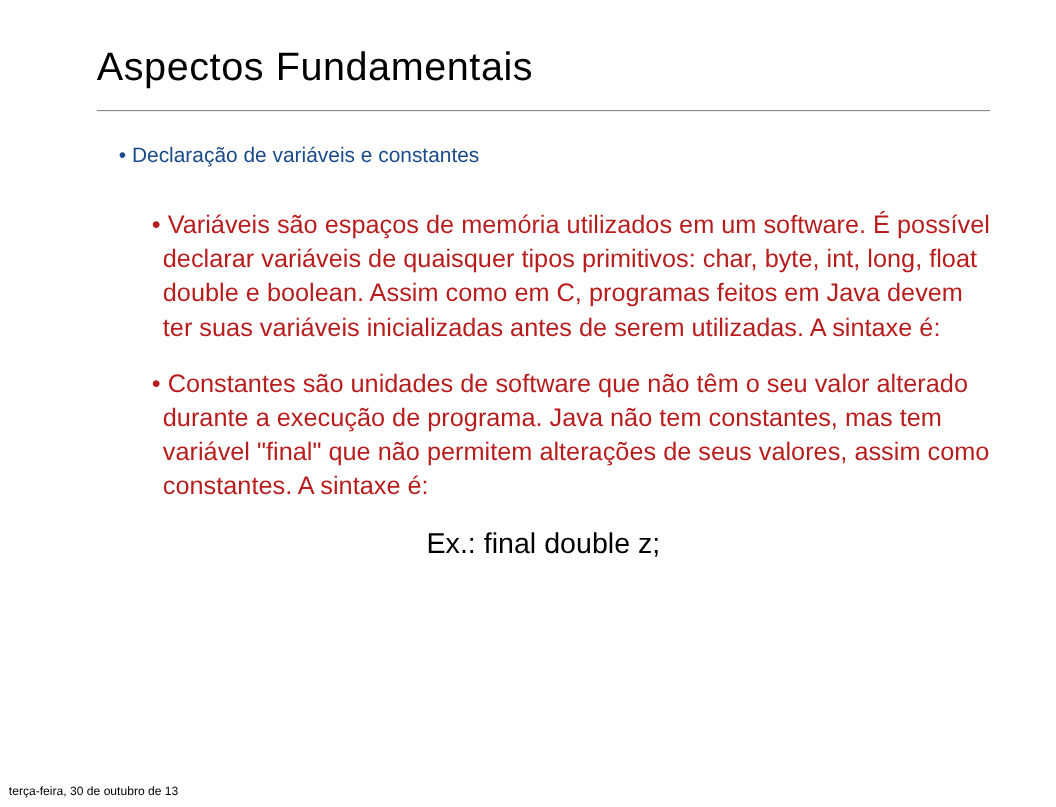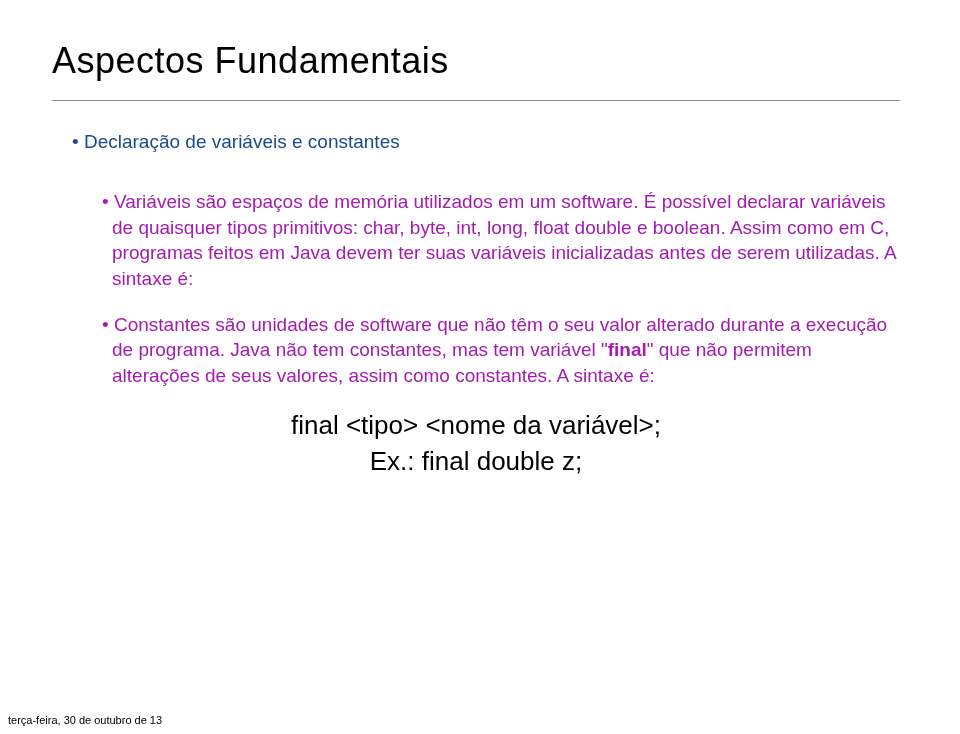--- a/index.html
+++ b/index.html
@@ -9,21 +9,21 @@
     }
     body {
       width: 960px;
       height: 734px;
       background: #ffffff;
       font-family: "Helvetica Neue", Helvetica, Arial, sans-serif;
       position: relative;
       color: #000000;
     }
     .slide {
-      padding: 40px 60px 20px 52px;
+      padding: 40px 60px 20px 88px;
     }
     .title {
       font-size: 36px;
       font-weight: 300;
       color: #000000;
       border-bottom: 1px solid #888;
       padding-bottom: 18px;
       margin-bottom: 30px;
       letter-spacing: 0.5px;
     }
@@ -31,22 +31,22 @@
       font-size: 19px;
       color: #1a4a8a;
       font-weight: 300;
       margin-left: 20px;
       margin-bottom: 36px;
     }
     .section-heading::before {
       content: "• ";
     }
     .paragraph {
-      font-size: 19px;
-      color: #a21caf;
+      font-size: 23px;
+      color: #b91c1c;
       font-weight: 300;
       line-height: 1.35;
       margin-left: 50px;
       margin-bottom: 20px;
       text-indent: -10px;
       padding-left: 10px;
     }
     .paragraph::before {
       content: "• ";
     }
@@ -60,21 +60,21 @@
     }
     .code-line {
       display: block;
       text-align: center;
     }
     .indent-line {
       display: block;
       text-align: center;
     }
     .bold {
-      font-weight: 700;
+      font-weight: 400;
     }
     .footer {
       position: absolute;
       bottom: 8px;
       left: 8px;
       font-size: 11px;
       color: #000000;
       font-weight: 400;
     }
   </style>
@@ -87,18 +87,17 @@
   <div class="section-heading">Declaração de variáveis e constantes</div>
 
   <div class="paragraph">Variáveis são espaços de memória utilizados em um software. É possível declarar variáveis de quaisquer tipos primitivos: char, byte, int, long, float double e boolean. Assim como em C, programas feitos em Java devem ter suas variáveis inicializadas antes de serem utilizadas. A sintaxe é:</div>
 
 
   <div class="paragraph">
     <span>Constantes são unidades de software que não têm o seu valor alterado durante a execução de programa. Java não tem constantes, mas tem variável "</span><span class="bold">final</span><span>" que não permitem alterações de seus valores, assim como constantes. A sintaxe é:</span>
   </div>
 
   <div class="code-block">
-    <span class="code-line">final &lt;tipo&gt; &lt;nome da variável&gt;;</span>
     <span class="indent-line">Ex.: final double z;</span>
   </div>
 </div>
 
 <div class="footer">terça-feira, 30 de outubro de 13</div>
 
 </body></html>

